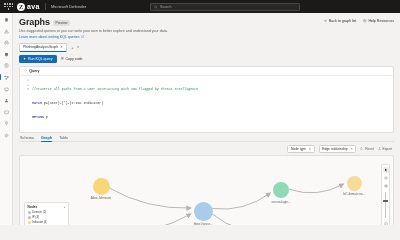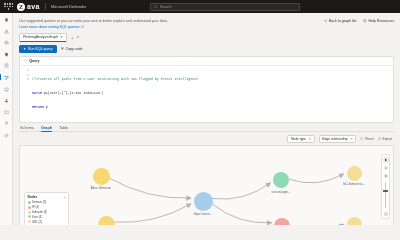--- a/index.html
+++ b/index.html
@@ -264,20 +264,24 @@
           <circle cx="8" cy="8" r="3" fill="none" stroke="#797775" stroke-width="1.4"></circle>
           <circle cx="8" cy="8" r="5.6" fill="none" stroke="#797775" stroke-width="1.2" stroke-dasharray="1.6 1.6"></circle>
         </svg>
     </div>
   </div>
 
   <div class="main">
 
     <div class="page-head">
       <div>
+        <div class="title-row">
+          <div class="page-title">Graphs</div>
+          <div class="preview-pill">Preview</div>
+        </div>
         <div class="subtitle">Use suggested queries or you can write your own to better explore and understand your data.</div>
         <div class="learn-link">
           <span>Learn more about writing KQL queries</span>
           <svg viewBox="0 0 16 16">
             <path d="M6 3 H3 V13 H13 V10" fill="none" stroke="#0f6cbd" stroke-width="1.4"></path>
             <path d="M9 3 H13 V7" fill="none" stroke="#0f6cbd" stroke-width="1.4"></path>
             <line x1="13" y1="3" x2="7.5" y2="8.5" stroke="#0f6cbd" stroke-width="1.4"></line>
           </svg>
         </div>
       </div>

